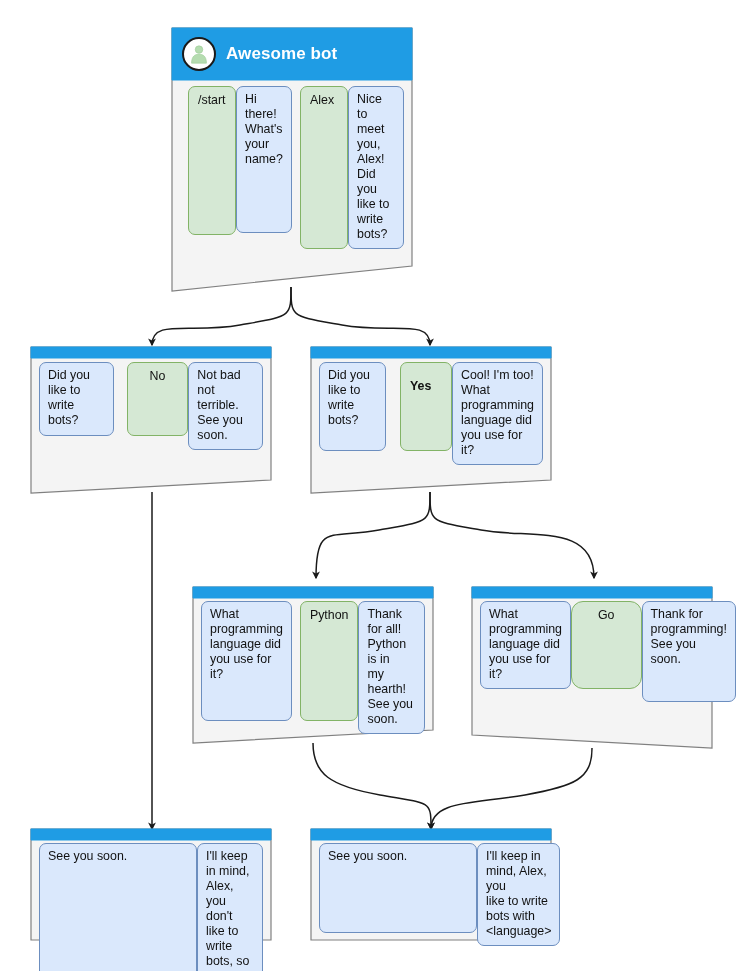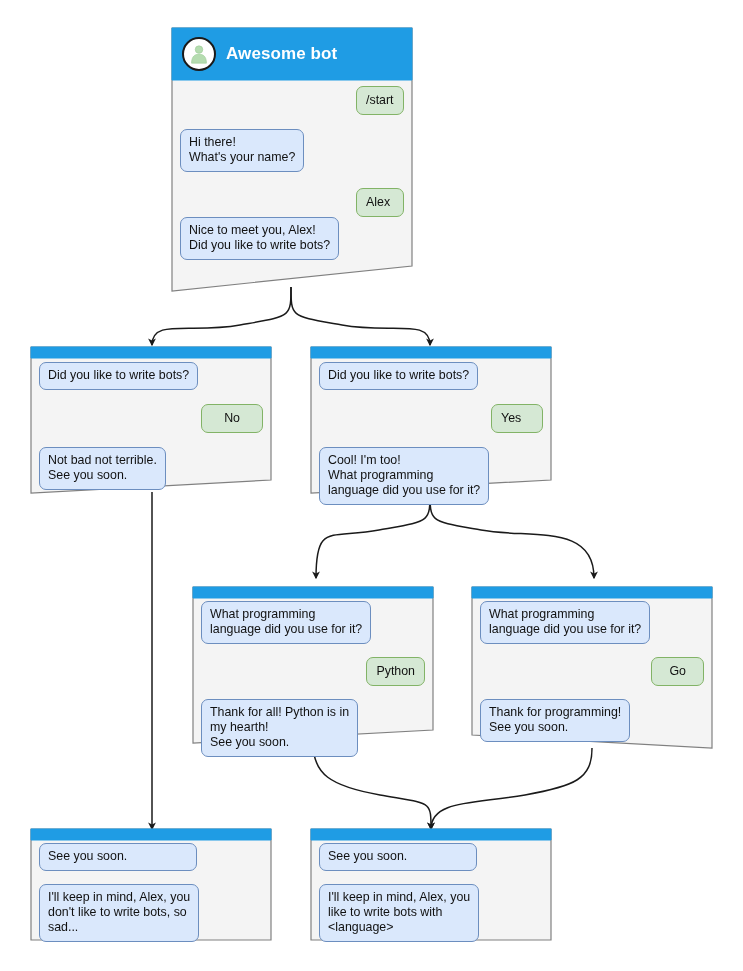--- a/index.html
+++ b/index.html
@@ -61,21 +61,21 @@
     justify-content: center;
     flex: none;
     margin-right: 10px;
   }
   .bubbles {
     position: absolute;
     left: 0;
     width: 100%;
     box-sizing: border-box;
     display: flex;
-    flex-direction: column;
+    flex-direction: row;
   }
   .bubble-row {
     display: flex;
     width: 100%;
     box-sizing: border-box;
   }
   .bubble-row.left { justify-content: flex-start; }
   .bubble-row.right { justify-content: flex-end; }
 
   .bubble {
@@ -184,21 +184,21 @@
   <svg class="node-svg" width="240" height="148" viewBox="0 0 240 148">
     <path d="M 0 0 L 240 0 L 240 133 L 0 146 Z" fill="#f4f4f4" stroke="#808080" stroke-width="1.2"></path>
     <path d="M 0 0 L 240 0 L 240 11 L 0 11 Z" fill="#1f9ce4" stroke="#1f9ce4" stroke-width="1"></path>
   </svg>
   <div class="node-content">
     <div class="bubbles" style="top:15px; padding:0 8px;">
       <div class="bubble-row left" style="margin-bottom:14px;">
         <span class="bubble bot">Did you like to write bots?</span>
       </div>
       <div class="bubble-row right" style="margin-bottom:14px;">
-        <span class="bubble user" style="min-width:52px; padding:6px 9px;">Yes</span>
+        <span class="bubble user" style="min-width:52px; padding:16px 9px;font-weight:bold;">Yes</span>
       </div>
       <div class="bubble-row left">
         <span class="bubble bot">Cool! I'm too!
 What programming
 language did you use for it?</span>
       </div>
     </div>
   </div>
 </div>
 
@@ -230,21 +230,21 @@
     <path d="M 0 0 L 240 0 L 240 161 L 0 148 Z" fill="#f4f4f4" stroke="#808080" stroke-width="1.2"></path>
     <path d="M 0 0 L 240 0 L 240 11 L 0 11 Z" fill="#1f9ce4" stroke="#1f9ce4" stroke-width="1"></path>
   </svg>
   <div class="node-content">
     <div class="bubbles" style="top:14px; padding:0 8px;">
       <div class="bubble-row left" style="margin-bottom:13px;">
         <span class="bubble bot">What programming
 language did you use for it?</span>
       </div>
       <div class="bubble-row right" style="margin-bottom:13px;">
-        <span class="bubble user" style="min-width:52px; padding:6px 17px;">Go</span>
+        <span class="bubble user" style="min-width:52px; padding:6px 26px;border-radius:12px;">Go</span>
       </div>
       <div class="bubble-row left">
         <span class="bubble bot">Thank for programming!
 See you soon.</span>
       </div>
     </div>
   </div>
 </div>
 
 <div class="node" style="left:31px; top:829px; width:240px; height:113px;">

